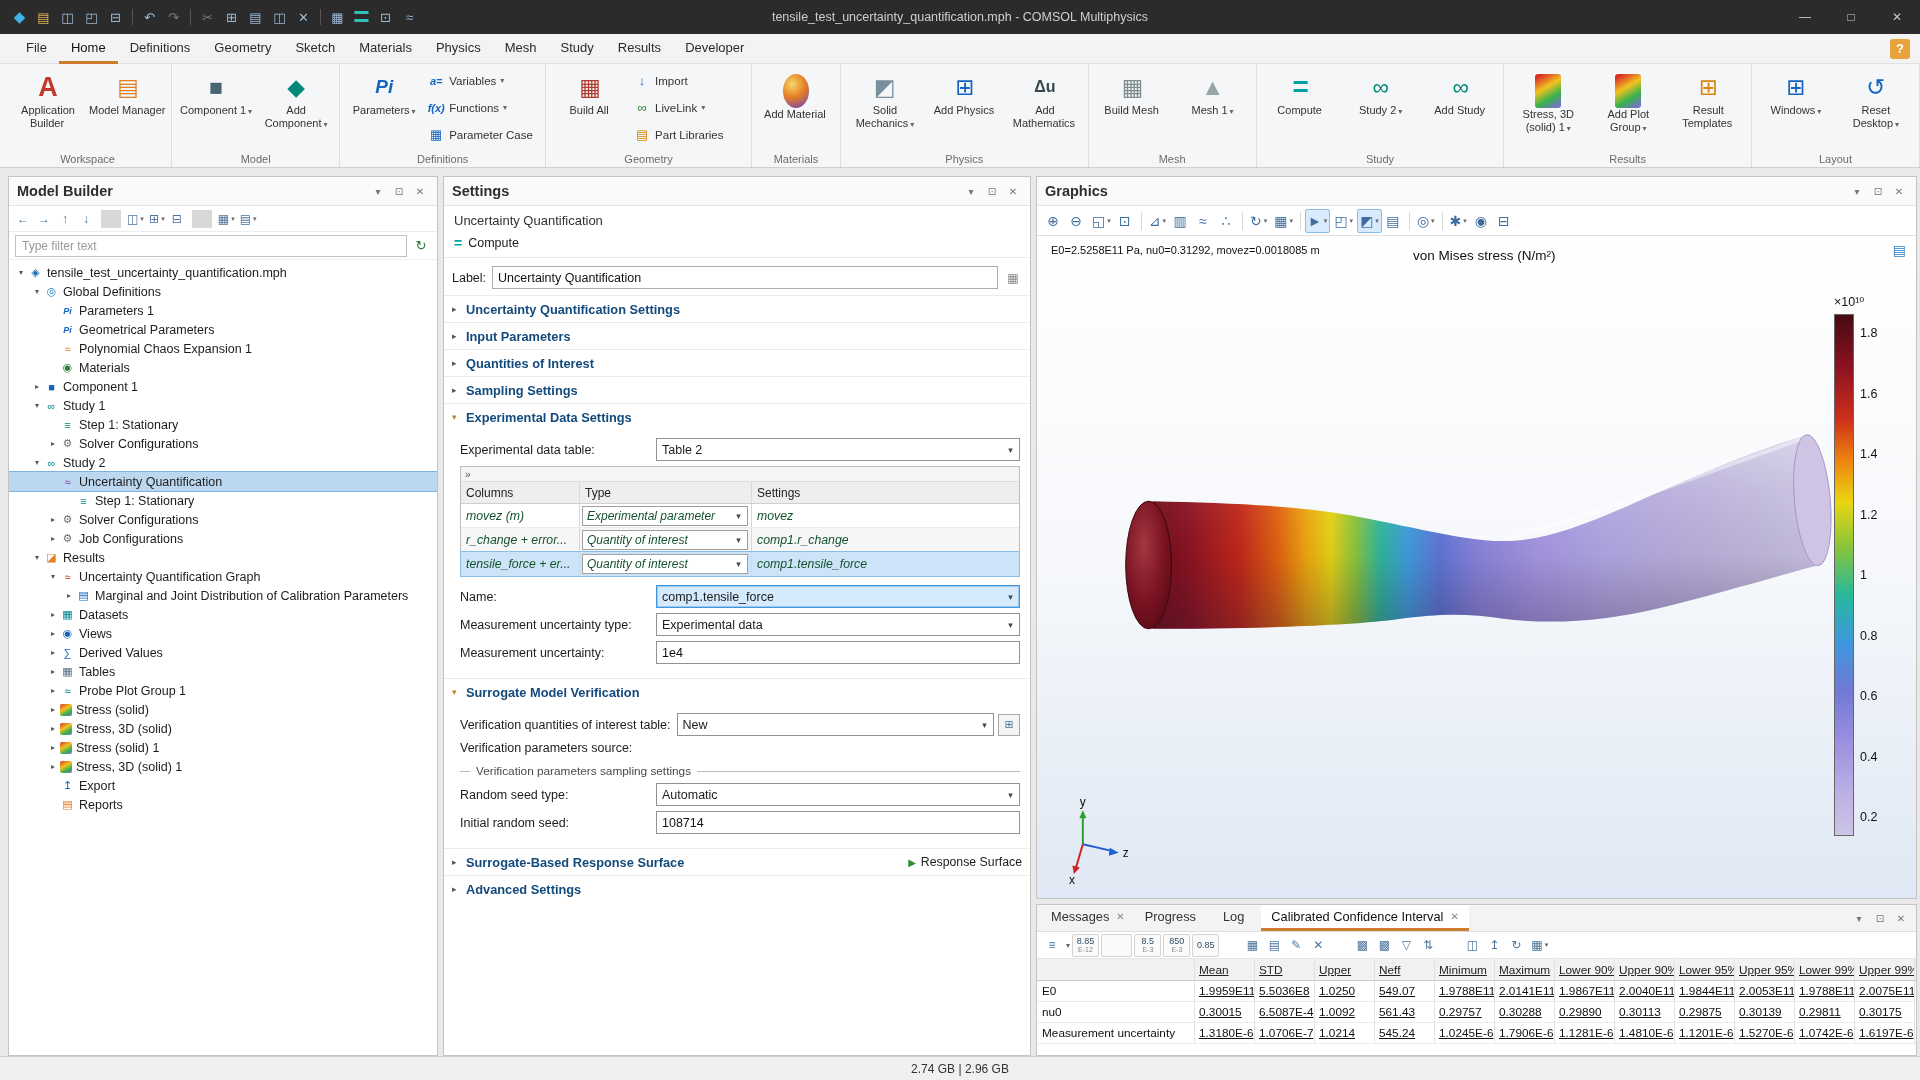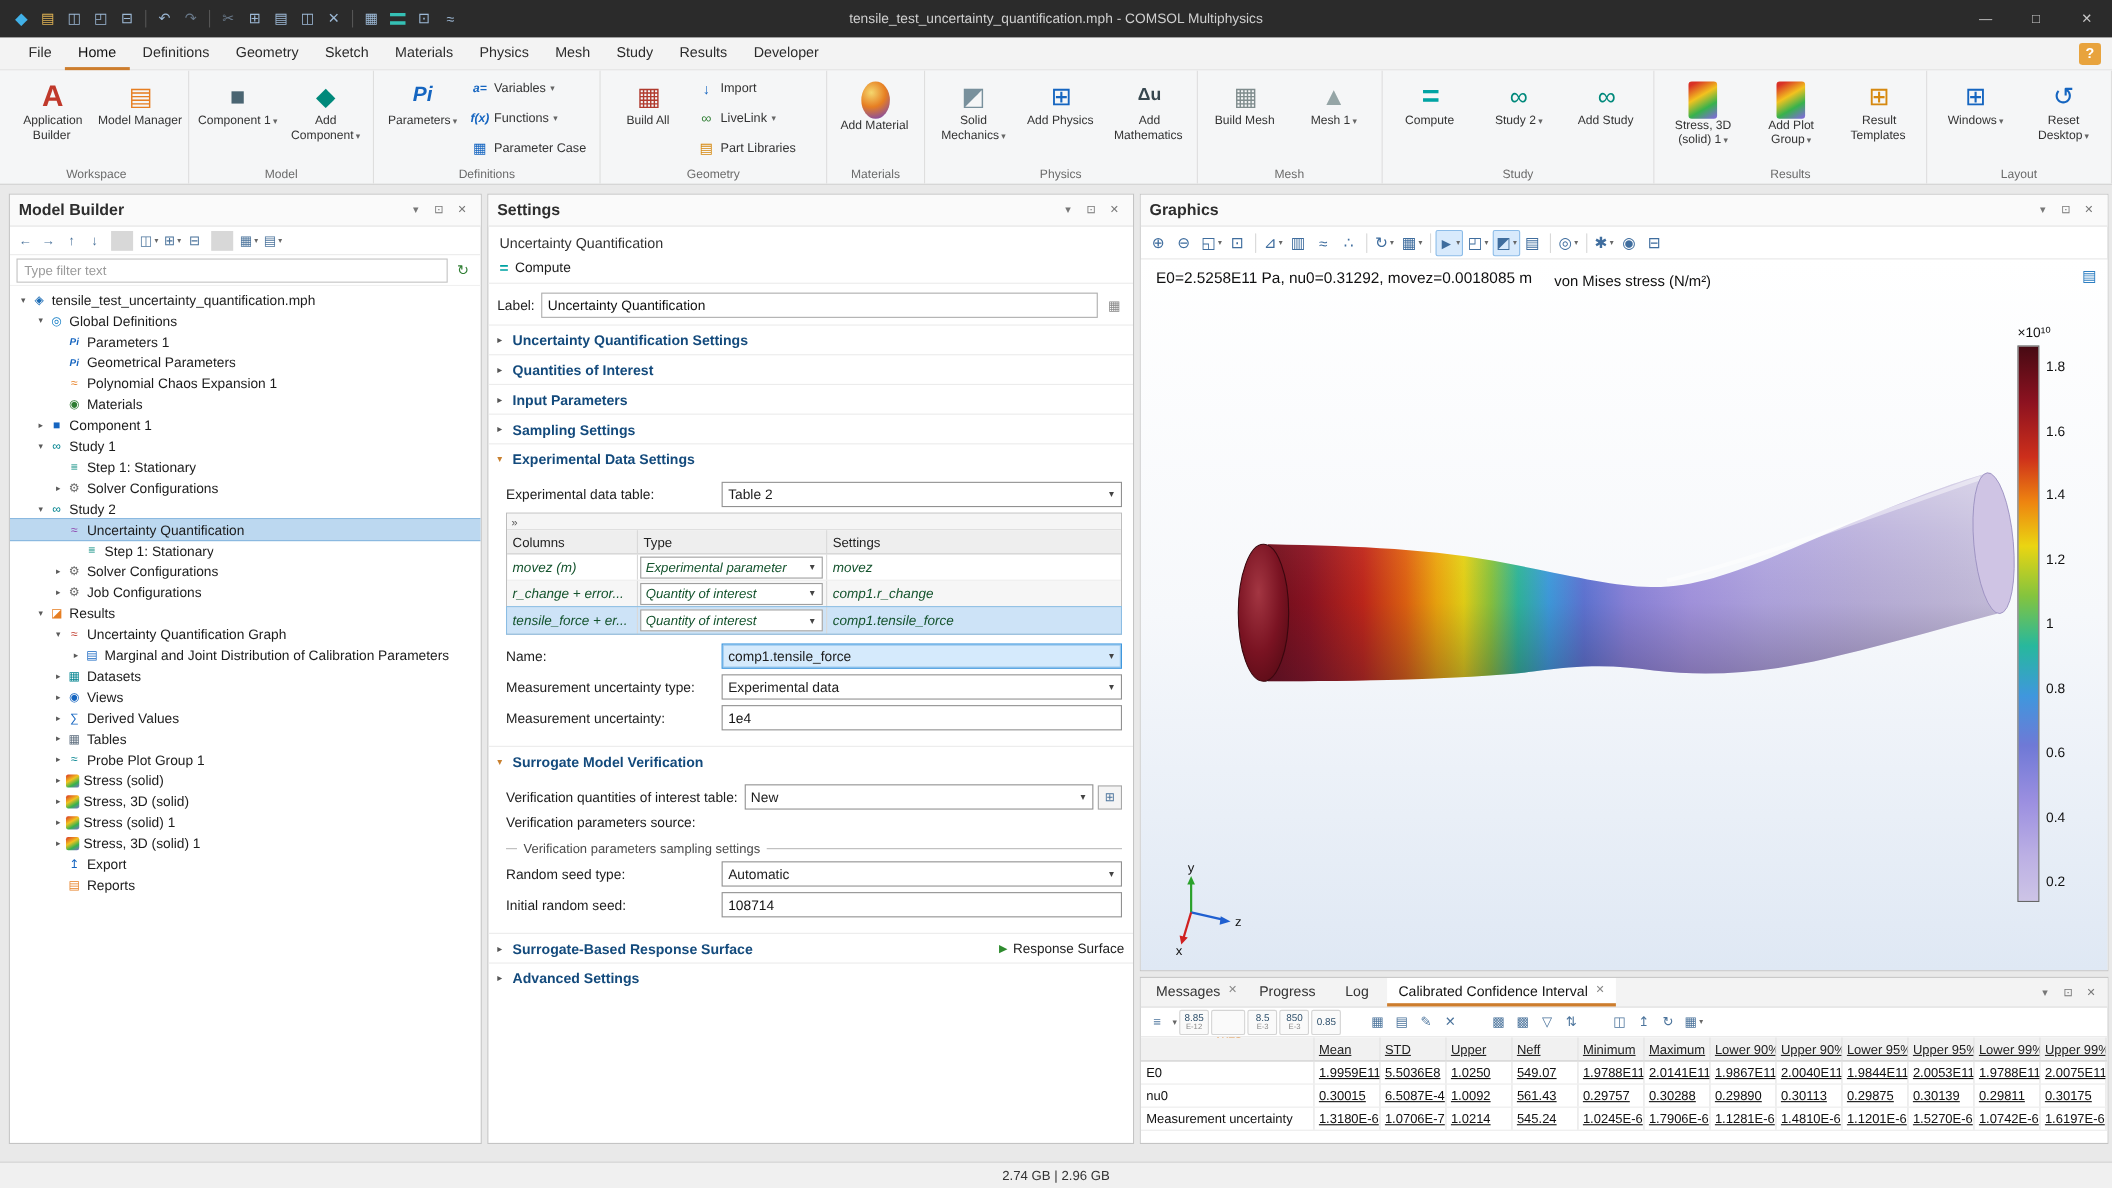--- a/index.html
+++ b/index.html
@@ -52,21 +52,21 @@
 [data-icon="solid-mechanics-icon"]{color:#78909c;}
 [data-icon="add-mathematics-icon"]{color:#37474f;font-weight:700;font-size:16px !important;}
 [data-icon="build-mesh-icon"]{color:#7f8c8d;}
 [data-icon="mesh-icon"]{color:#95a5a6;}
 [data-icon="compute-icon"]{color:#00a3a3;font-weight:700;font-size:28px !important;}
 [data-icon="study-icon"],[data-icon="add-study-icon"]{color:#00897b;}
 .ricon[data-icon="stress-plot-icon"],.ricon[data-icon="add-plot-group-icon"]{width:26px;height:26px;border-radius:3px;background:linear-gradient(150deg,#d93226 10%,#f2c21f 40%,#37b24d 68%,#7b6fd0 95%);color:transparent;margin-top:4px;}
 .ribbon [data-icon="sep"],.toolbar [data-icon="sep"]{width:1px;height:18px;background:#d8d8d8;margin:0 3px;padding:0;}
 
 
-.main{flex:1;display:flex;gap:5px;padding:8px 3px 16px 8px;overflow:hidden;}
+.main{flex:1;display:flex;gap:5px;padding:8px 3px 0 8px;overflow:hidden;}
 .panel{background:#fff;border:1px solid #c4c4c4;display:flex;flex-direction:column;overflow:hidden;}
 .phead{height:29px;display:flex;align-items:center;padding:0 8px;border-bottom:1px solid #e3e3e3;background:#fafafa;flex:none;}
 .ptitle{font-weight:bold;font-size:14.5px;color:#2e2e2e;white-space:nowrap;}
 .phead-icons{margin-left:auto;display:flex;gap:3px;color:#777;}
 .ph-i{width:18px;height:18px;font-size:10px;display:flex;align-items:center;justify-content:center;}
 
 
 .mb-panel{width:430px;flex:none;}
 .toolbar{height:26px;display:flex;align-items:center;gap:1px;padding:0 5px;border-bottom:1px solid #ececec;flex:none;}
 .tb-i{min-width:20px;height:20px;display:flex;align-items:center;justify-content:center;font-size:12px;color:#4c749c;padding:0 2px;}
@@ -143,21 +143,21 @@
 
 
 .right-col{flex:1;display:flex;flex-direction:column;gap:5px;overflow:hidden;}
 .gfx-panel{flex:1;}
 .gfx-toolbar{height:30px;border-bottom:1px solid #e0e0e0;display:flex;align-items:center;padding:0 6px;gap:1px;flex:none;}
 .gt-icon{height:24px;min-width:22px;display:flex;align-items:center;justify-content:center;font-size:14px;color:#3f6d9e;padding:0 2px;border:1px solid transparent;border-radius:2px;}
 .gt-icon .dd{font-size:7px;}
 .gt-icon[data-state="active"]{background:#d8eafc;border-color:#8cbce8;}
 .gfx-toolbar [data-icon="sep"]{width:1px;height:18px;background:#d8d8d8;margin:0 3px;padding:0;border:none;min-width:1px;}
 .gfx-canvas{position:relative;flex:1;background:linear-gradient(180deg,#ffffff 0%,#f6f8fb 50%,#dfe8f4 100%);overflow:hidden;}
-.gfx-annotation{position:absolute;left:14px;top:8px;font-size:14px;color:#101010;white-space:nowrap;}
+.gfx-annotation{position:absolute;left:14px;top:8px;font-size:11px;color:#101010;white-space:nowrap;}
 .gfx-plot-title{position:absolute;left:376px;top:12px;font-size:13.5px;color:#101010;white-space:nowrap;}
 .corner-ic{position:absolute;right:10px;top:6px;font-size:14px;color:#2e7fc2;}
 .plot-svg{position:absolute;left:0;top:0;width:100%;height:100%;}
 .colorbar-wrap{position:absolute;right:20px;top:58px;bottom:62px;width:64px;}
 .cbar-exp{position:absolute;top:0;left:2px;font-size:12.5px;color:#111;}
 .cbar{position:absolute;left:2px;top:20px;bottom:0;width:20px;border:1px solid #666;
 background:linear-gradient(180deg,#470a13 0%,#8c1220 10%,#cd2f1b 20%,#ee8410 28%,#ead512 36%,#84c43e 45%,#27b89d 54%,#3f97dd 63%,#6f79d6 72%,#9b8fe0 82%,#bcb0e4 92%,#cdc4e6 100%);}
 .cbar-ticks{position:absolute;left:28px;top:20px;bottom:0;display:flex;flex-direction:column;justify-content:space-between;padding:12px 0;font-size:12.5px;color:#111;}
 
 
@@ -665,25 +665,25 @@
         </div>
 
         <div data-name="collapsed-sections-top">
 
         <div class="sec-h" data-name="settings-section-header">
               <span class="chev" data-name="section-chevron-icon"></span>
               <span class="sec-t" data-name="section-title">Uncertainty Quantification Settings</span>
             </div>
             <div class="sec-h" data-name="settings-section-header">
               <span class="chev" data-name="section-chevron-icon"></span>
-              <span class="sec-t" data-name="section-title">Quantities of Interest</span>
+              <span class="sec-t" data-name="section-title">Input Parameters</span>
             </div>
             <div class="sec-h" data-name="settings-section-header">
               <span class="chev" data-name="section-chevron-icon"></span>
-              <span class="sec-t" data-name="section-title">Input Parameters</span>
+              <span class="sec-t" data-name="section-title">Quantities of Interest</span>
             </div>
             <div class="sec-h" data-name="settings-section-header">
               <span class="chev" data-name="section-chevron-icon"></span>
               <span class="sec-t" data-name="section-title">Sampling Settings</span>
             </div>
           </div>
 
         <div class="sec-h" data-state="open" data-name="experimental-data-section-header">
           <span class="chev" data-name="section-chevron-icon"></span>
           <span class="sec-t" data-name="section-title">Experimental Data Settings</span>

